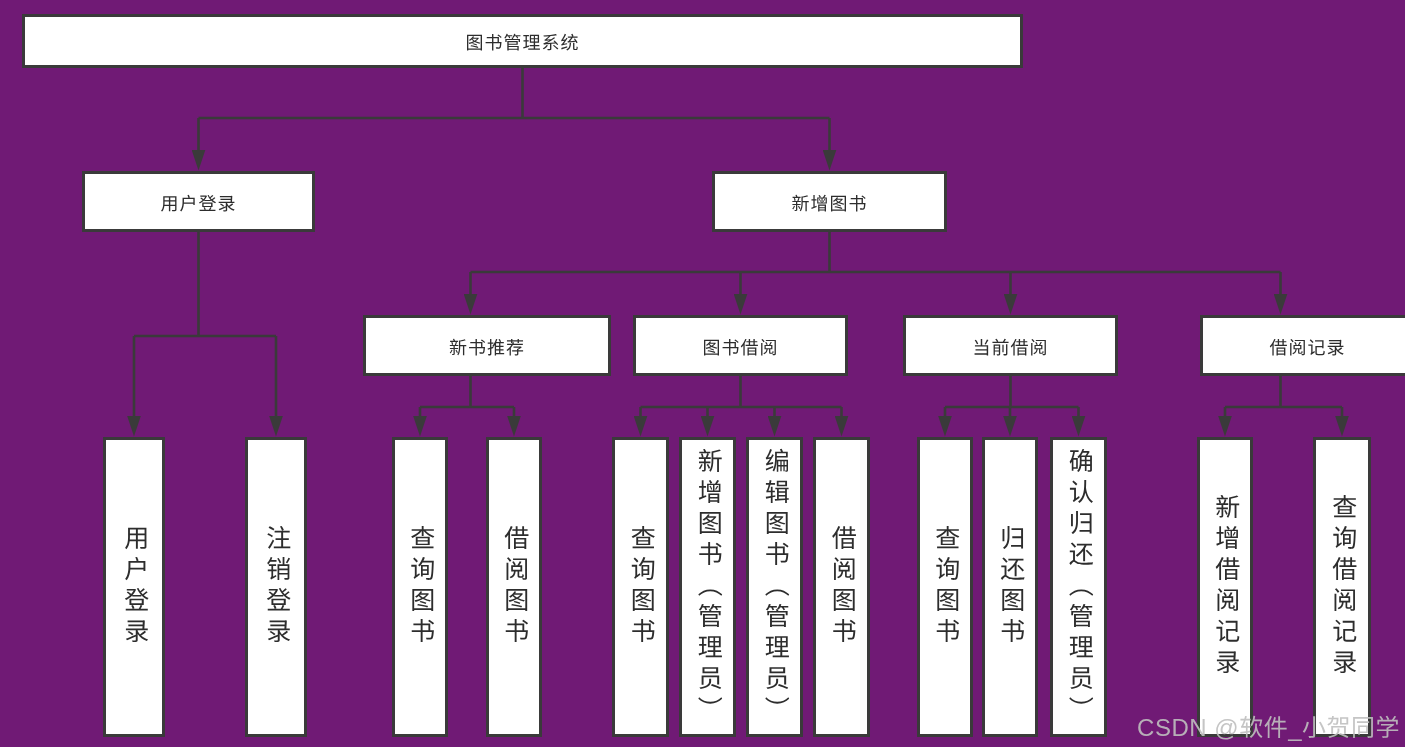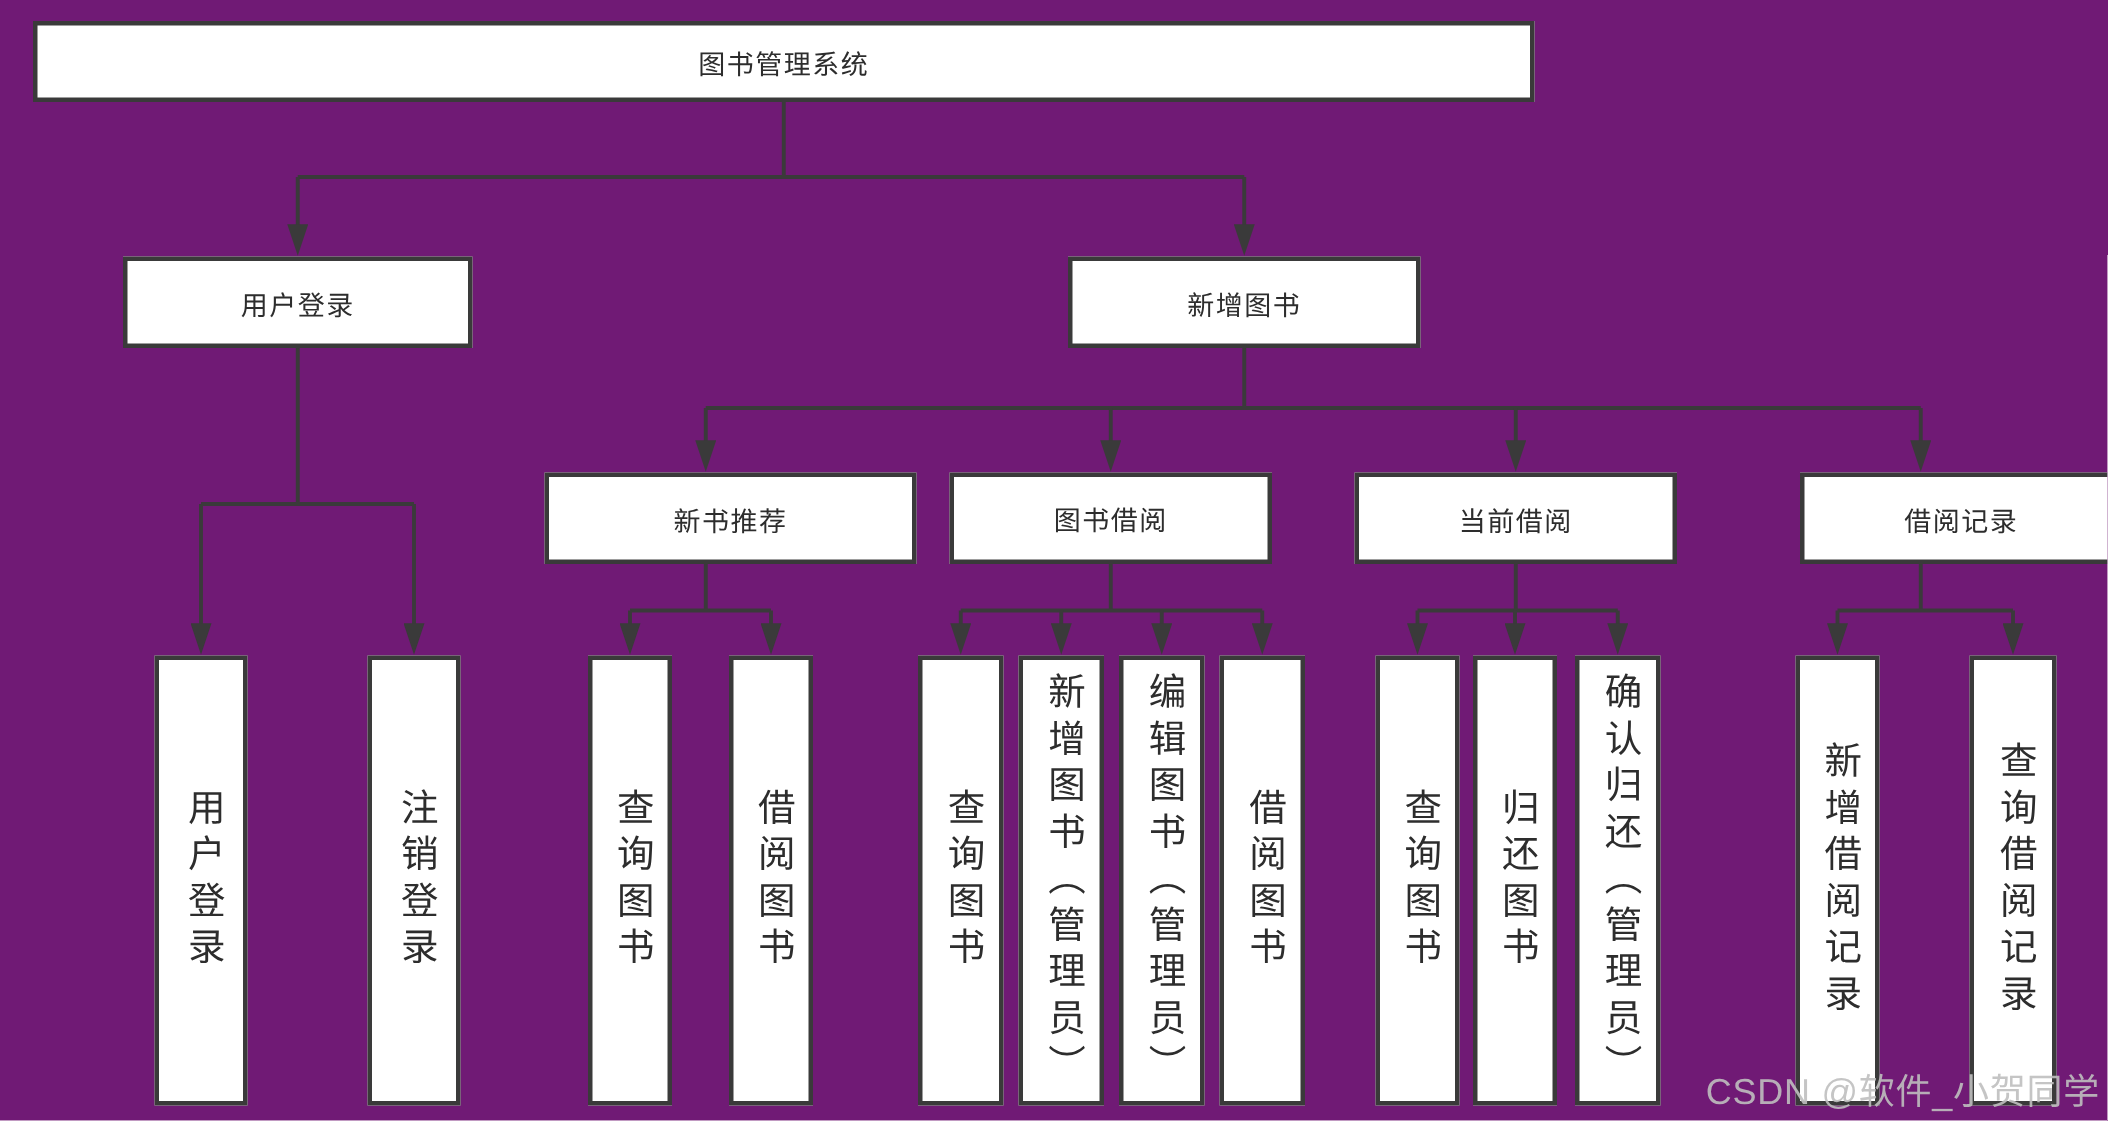--- a/index.html
+++ b/index.html
@@ -33,21 +33,21 @@
     letter-spacing: 6px;
     line-height: 1.1;
     color: #2d2d2d;
   }
 
   
   #n-root { left: 22px;  top: 14px;  width: 1001px; height: 54px; }
   #n-l2a  { left: 82px;  top: 171px; width: 233px;  height: 61px; }
   #n-l2b  { left: 712px; top: 171px; width: 235px;  height: 61px; }
   #n-l3a  { left: 363px; top: 315px; width: 248px;  height: 61px; }
-  #n-l3b  { left: 633px; top: 315px; width: 215px;  height: 61px; font-family: Liberation Mono, monospace; }
+  #n-l3b  { left: 633px; top: 315px; width: 215px;  height: 61px; }
   #n-l3c  { left: 903px; top: 315px; width: 215px;  height: 61px; }
   #n-l3d  { left: 1200px;top: 315px; width: 215px;  height: 61px; }
 
   #lf-a0 { left: 103px;  width: 62px; }
   #lf-a1 { left: 245px;  width: 62px; }
   #lf-b0 { left: 392px;  width: 56px; }
   #lf-b1 { left: 486px;  width: 56px; }
   #lf-c0 { left: 612px;  width: 57px; }
   #lf-c1 { left: 679px;  width: 57px; }
   #lf-c2 { left: 746px;  width: 57px; }

